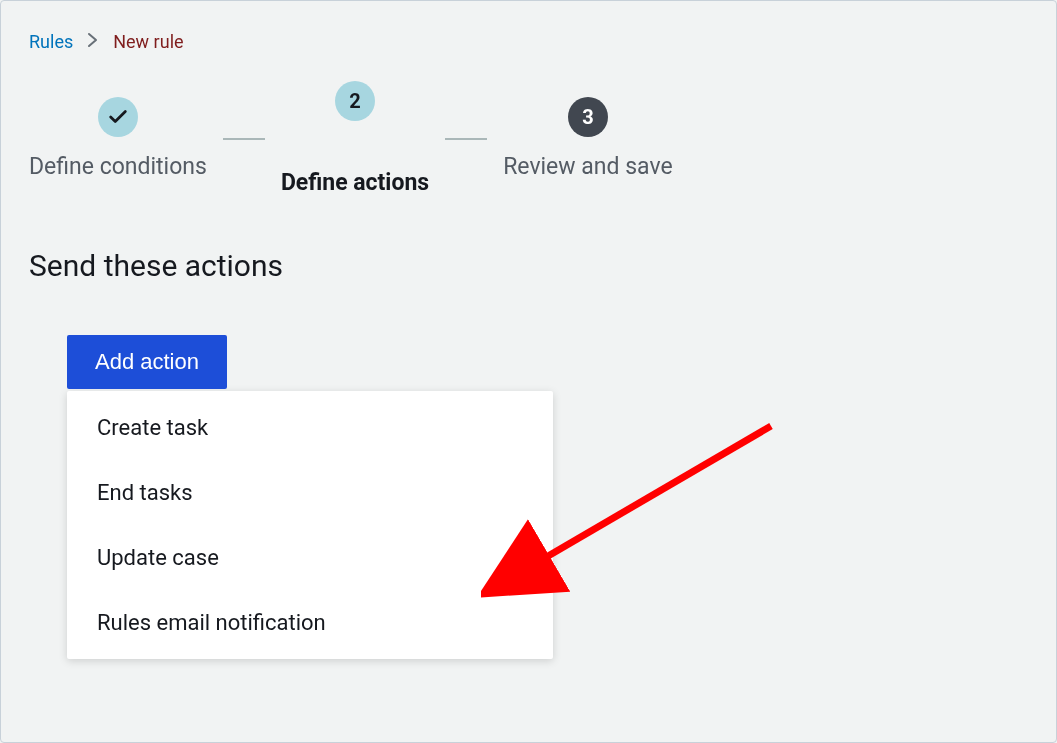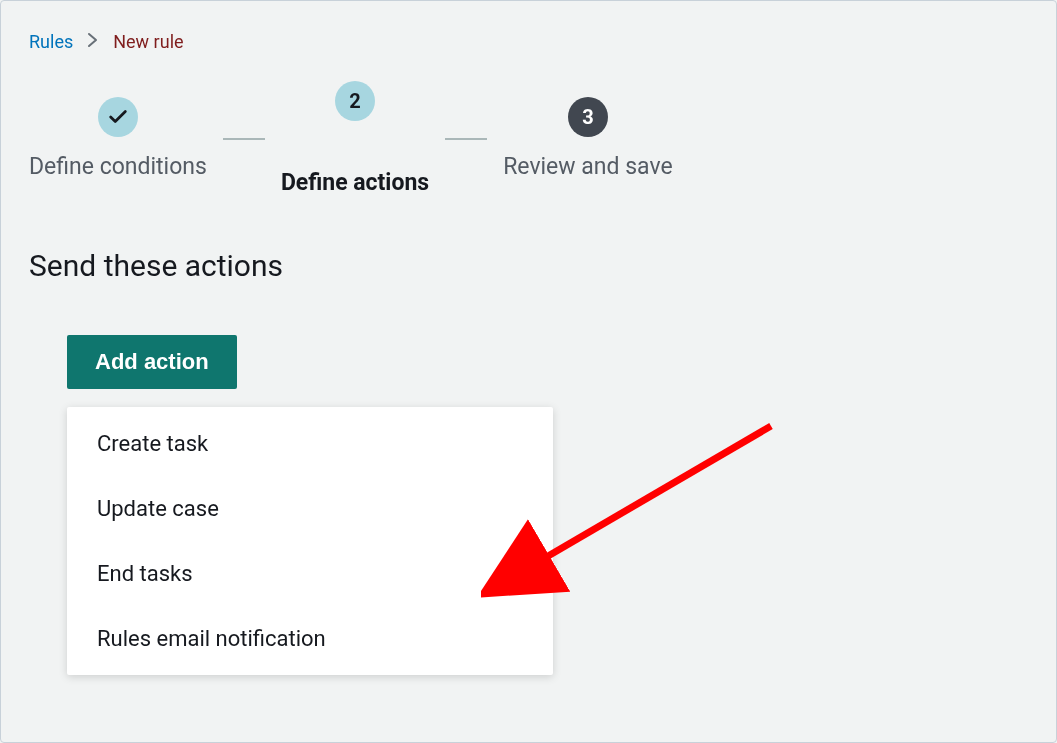--- a/index.html
+++ b/index.html
@@ -114,37 +114,37 @@
       color: #16191f;
       margin-bottom: 52px;
     }
     
     .action-panel {
       margin-left: 38px;
       position: relative;
     }
     
     .add-action-btn {
-      background: #0f766e;
+      background: #1d4ed8;
       color: #ffffff;
       border: none;
       padding: 14px 28px;
       font-size: 22px;
-      font-weight: 700;
+      font-weight: 400;
       cursor: pointer;
       border-radius: 2px;
     }
     
     .dropdown-menu {
       background: #ffffff;
       border-radius: 2px;
       box-shadow: 0 2px 8px rgba(0,0,0,0.15);
       width: 486px;
       padding: 4px 0;
-      margin-top: 18px;
+      margin-top: 2px;
     }
     
     .menu-item {
       padding: 20px 30px;
       font-size: 22px;
       color: #16191f;
       cursor: pointer;
     }
     
     .annotation-arrow {
@@ -196,22 +196,22 @@
 
   </div>
 
   <h1 class="section-title">Send these actions</h1>
 
   <div class="action-panel">
     <button class="add-action-btn">Add action</button>
     
     <div class="dropdown-menu">
       <div class="menu-item">Create task</div>
+      <div class="menu-item">End tasks</div>
       <div class="menu-item">Update case</div>
-      <div class="menu-item">End tasks</div>
       <div class="menu-item">Rules email notification</div>
     </div>
   </div>
 
 </div>
 
 <svg class="annotation-arrow" width="320" height="220" viewBox="0 0 320 220">
   <defs>
     <marker id="arrowhead" markerWidth="12" markerHeight="12" refX="3" refY="6" orient="auto">
       <polygon points="0 0, 12 6, 0 12" fill="#ff0000"></polygon>

